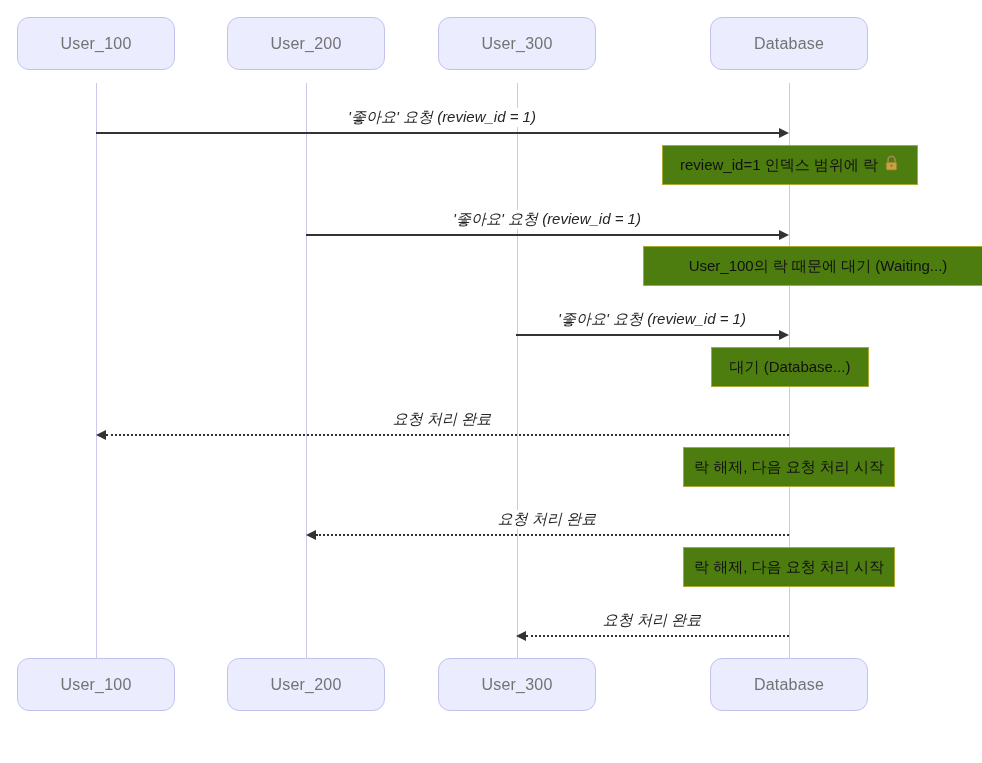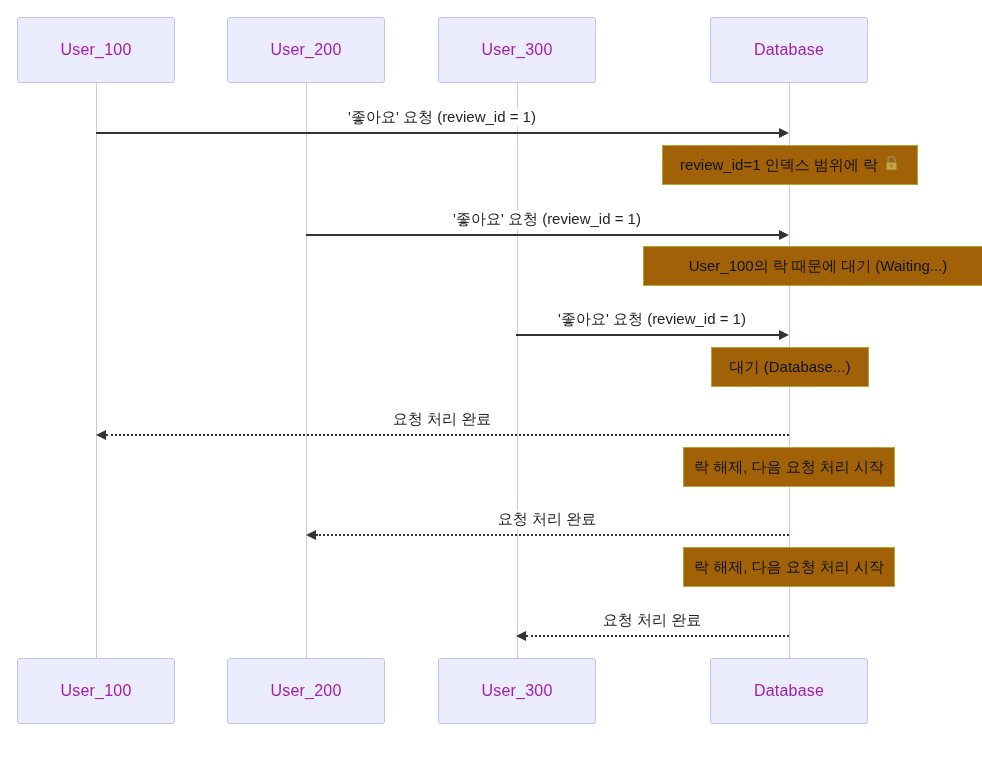--- a/index.html
+++ b/index.html
@@ -4,45 +4,45 @@
 <style>
   html,body{margin:0;padding:0;background:#ffffff;}
   .canvas{
     position:relative;width:982px;height:763px;background:#ffffff;
     font-family:"Liberation Sans","DejaVu Sans",sans-serif;color:#1a1a1a;overflow:hidden;
   }
   .lifeline{
     position:absolute;top:83px;height:575px;width:1px;background:#c9c9ec;
   }
   .actor{
-    position:absolute;width:158px;height:66px;box-sizing:border-box;
-    background:#ECECFF;border:1px solid #c2c2ef;border-radius:3px;
+    position:absolute;width:158px;height:53px;box-sizing:border-box;
+    background:#ECECFF;border:1px solid #c2c2ef;border-radius:12px;
     display:flex;align-items:center;justify-content:center;
-    font-size:16px;color:#a21caf;letter-spacing:0.2px;
+    font-size:16px;color:#737373;letter-spacing:0.2px;
   }
   .msg-label{
     position:absolute;transform:translateX(-50%);white-space:nowrap;
-    font-size:15px;color:#242424;background:#ffffff;padding:0 3px;
+    font-size:15px;color:#242424;background:#ffffff;padding:0 3px;font-style:italic;
   }
   .msg-line{position:absolute;height:0;}
   .msg-line.solid{border-top:2px solid #333333;}
   .msg-line.dashed{border-top:2px dotted #333333;}
   .arrow-right{
     position:absolute;width:0;height:0;
     border-top:5px solid transparent;border-bottom:5px solid transparent;
     border-left:10px solid #333333;
   }
   .arrow-left{
     position:absolute;width:0;height:0;
     border-top:5px solid transparent;border-bottom:5px solid transparent;
     border-right:10px solid #333333;
   }
   .note{
     position:absolute;height:40px;box-sizing:border-box;
-    background:#a16207;border:1px solid #AAAA33;
+    background:#4d7c0f;border:1px solid #AAAA33;
     display:flex;align-items:center;justify-content:center;gap:5px;
     font-size:15px;color:#111111;white-space:nowrap;
   }
   .lock-icon{display:inline-block;vertical-align:middle;}
 </style>
 </head>
 <body>
 
 <div class="canvas">
 

